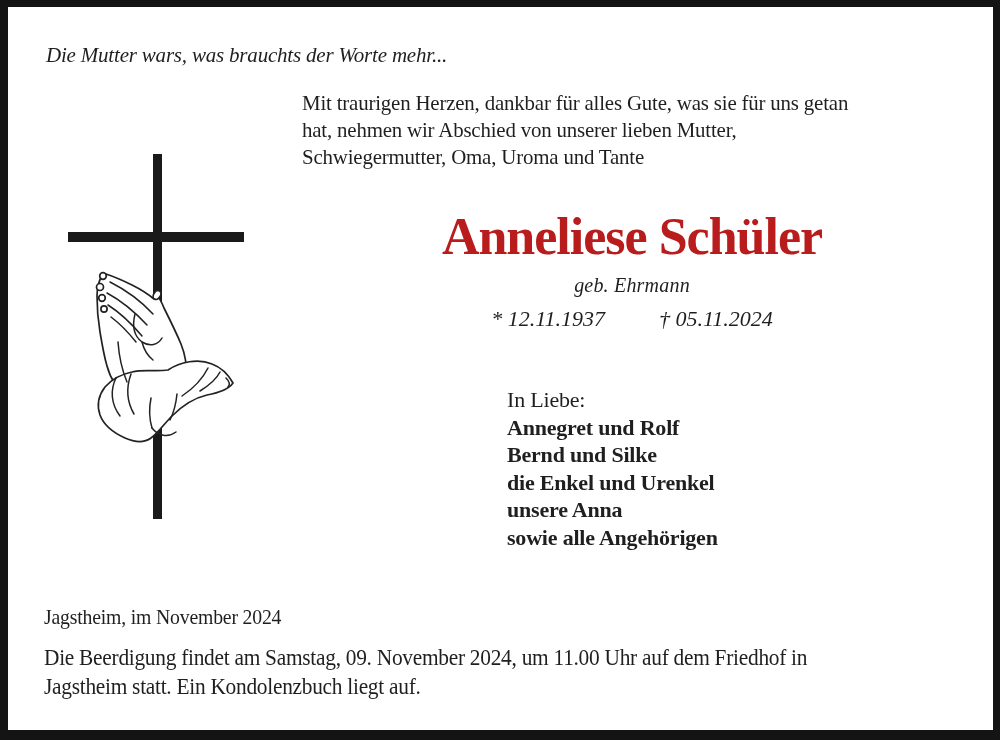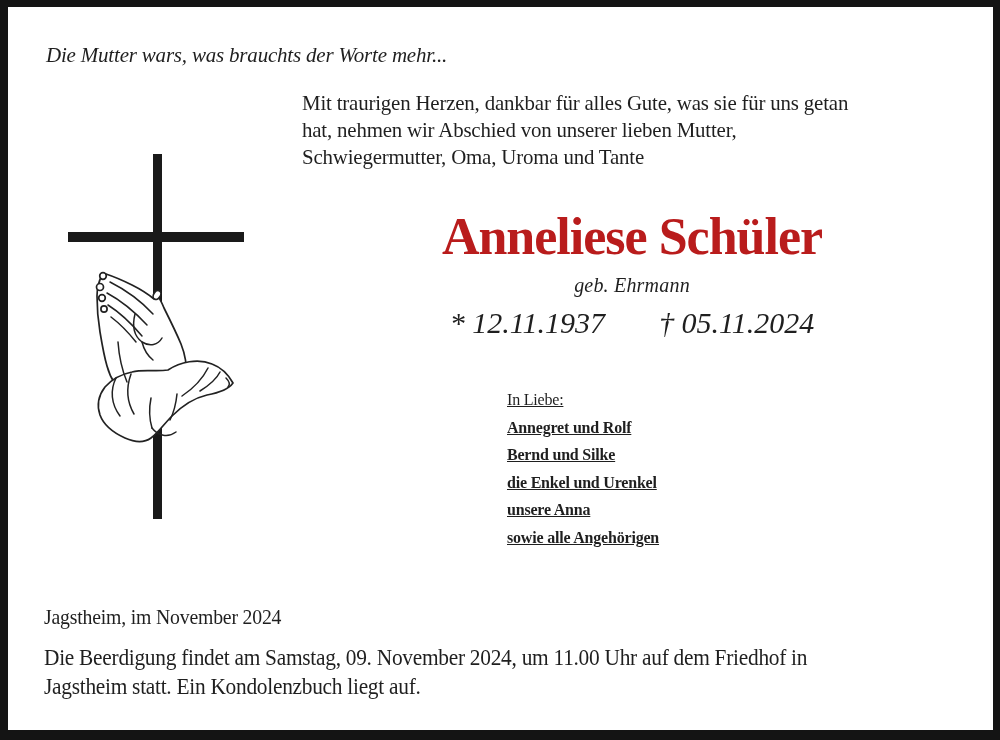--- a/index.html
+++ b/index.html
@@ -35,27 +35,26 @@
     font-size:52px;font-weight:700;line-height:54px;
     letter-spacing:-1px;white-space:nowrap;color:#b91c1c;
   }
   .maiden{
     left:316px;top:267px;width:616px;text-align:center;
     font-size:20px;font-style:italic;letter-spacing:0.2px;
   }
   .dates{
     left:316px;top:299px;width:616px;
     display:flex;justify-content:center;gap:54px;
-    font-size:30px;font-style:italic;align-items:center;
+    font-size:22px;font-style:italic;align-items:center;
   }
   .liebe{
     left:499px;top:379px;
-    font-size:16px;line-height:27.5px;letter-spacing:-0.2px;
+    font-size:22px;line-height:27.5px;letter-spacing:-0.2px;
     white-space:nowrap;
-    text-decoration:underline;
   }
   .liebe .mourner{font-weight:700;}
   .place-date{
     left:36px;top:598px;
     font-size:21px;letter-spacing:-0.2px;white-space:nowrap;
     transform:scaleX(0.94);transform-origin:left top;
   }
   .funeral{
     left:36px;top:637px;
     font-size:23px;line-height:28.5px;letter-spacing:-0.3px;

